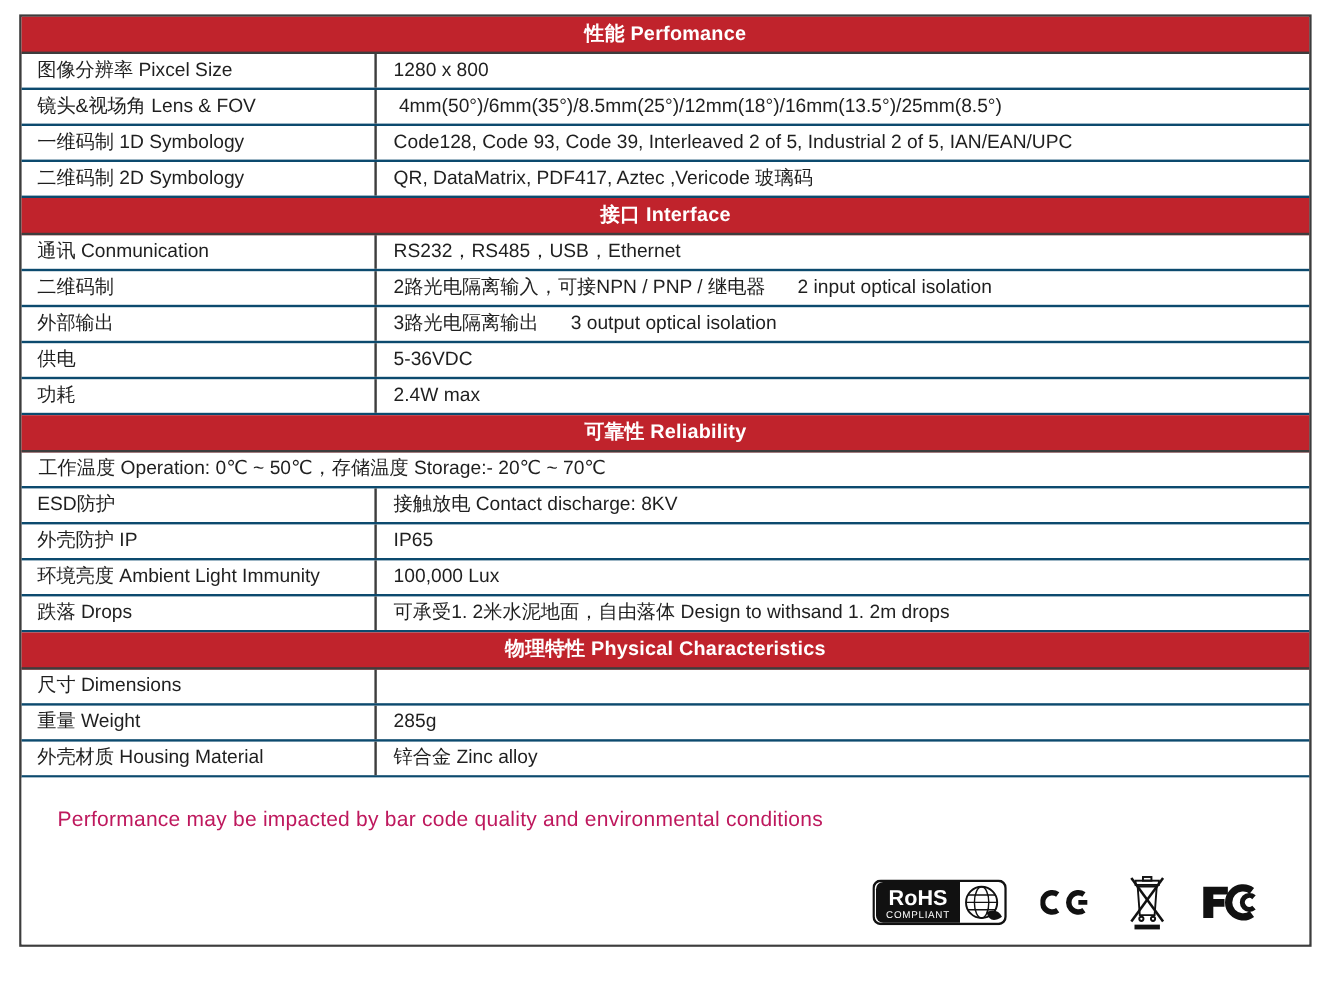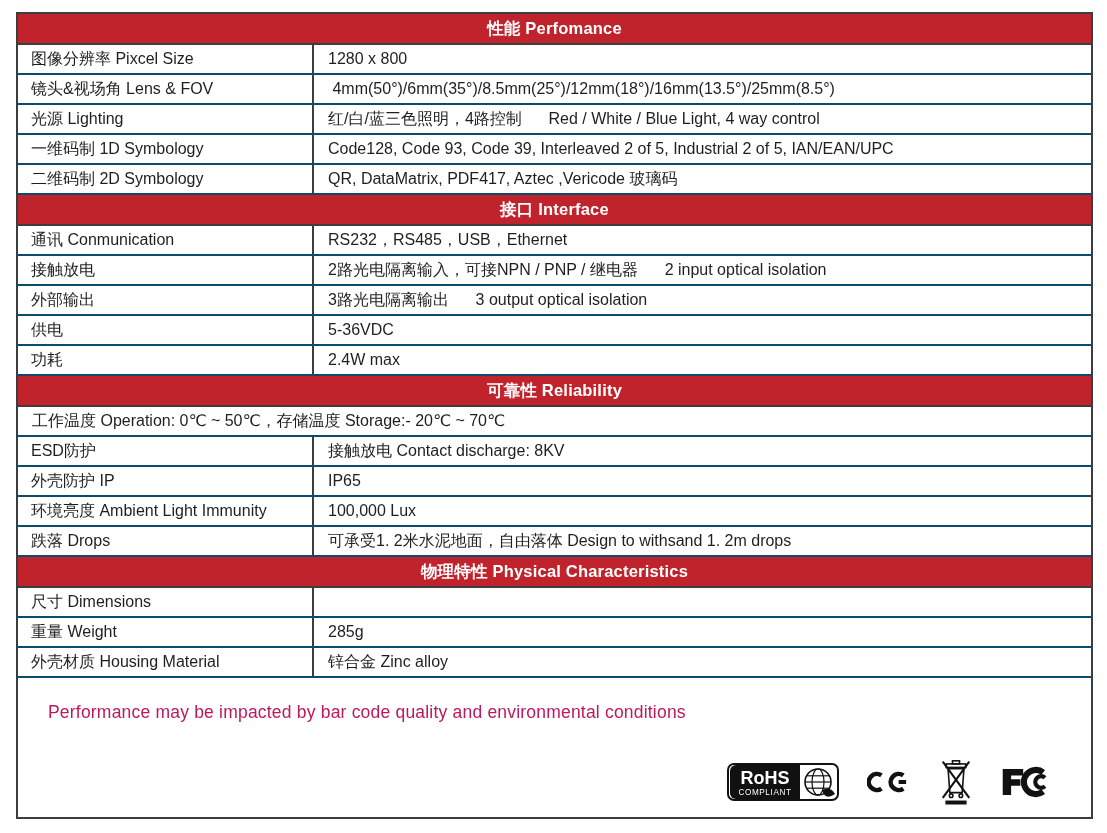--- a/index.html
+++ b/index.html
@@ -46,39 +46,35 @@
   <div class="sheader">性能 Perfomance</div>
   <div class="trow">
     <div class="cell label">图像分辨率 Pixcel Size</div>
     <div class="cell value">1280 x 800</div>
   </div>
   <div class="trow">
     <div class="cell label">镜头&amp;视场角 Lens &amp; FOV</div>
     <div class="cell value"> 4mm(50°)/6mm(35°)/8.5mm(25°)/12mm(18°)/16mm(13.5°)/25mm(8.5°)</div>
   </div>
   <div class="trow">
-    <div class="cell label">光源 Lighting</div>
-    <div class="cell value">红/白/蓝三色照明，4路控制      Red / White / Blue Light, 4 way control</div>
-  </div>
-  <div class="trow">
     <div class="cell label">一维码制 1D Symbology</div>
     <div class="cell value">Code128, Code 93, Code 39, Interleaved 2 of 5, Industrial 2 of 5, IAN/EAN/UPC</div>
   </div>
   <div class="trow">
     <div class="cell label">二维码制 2D Symbology</div>
     <div class="cell value">QR, DataMatrix, PDF417, Aztec ,Vericode 玻璃码</div>
   </div>
 
   <div class="sheader">接口 Interface</div>
   <div class="trow">
     <div class="cell label">通讯 Conmunication</div>
     <div class="cell value">RS232，RS485，USB，Ethernet</div>
   </div>
   <div class="trow">
-    <div class="cell label">接触放电</div>
+    <div class="cell label">二维码制</div>
     <div class="cell value">2路光电隔离输入，可接NPN / PNP / 继电器      2 input optical isolation</div>
   </div>
   <div class="trow">
     <div class="cell label">外部输出</div>
     <div class="cell value">3路光电隔离输出      3 output optical isolation</div>
   </div>
   <div class="trow">
     <div class="cell label">供电</div>
     <div class="cell value">5-36VDC</div>
   </div>

